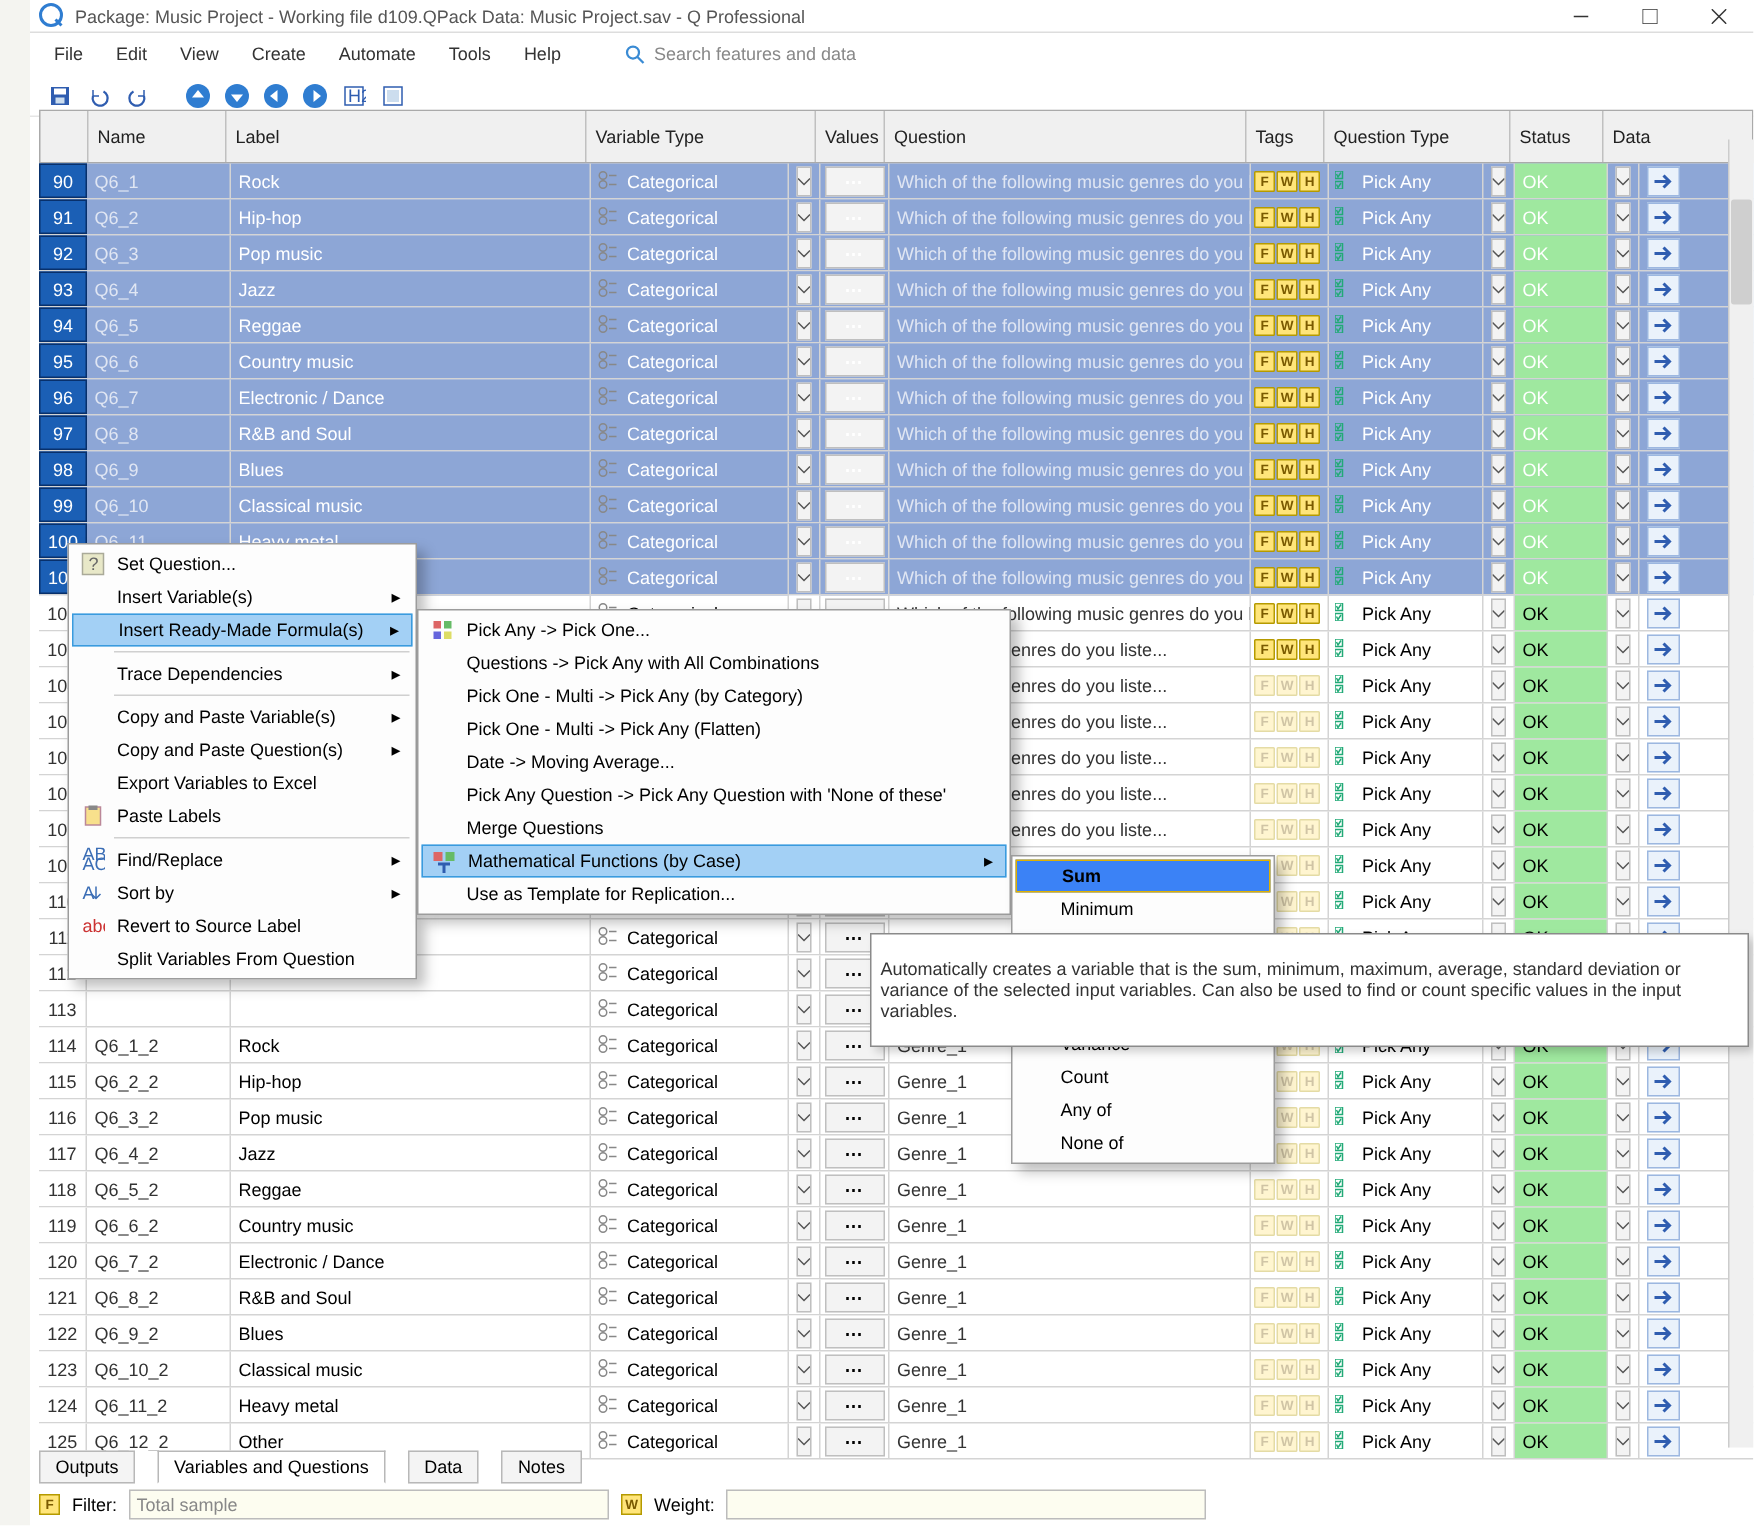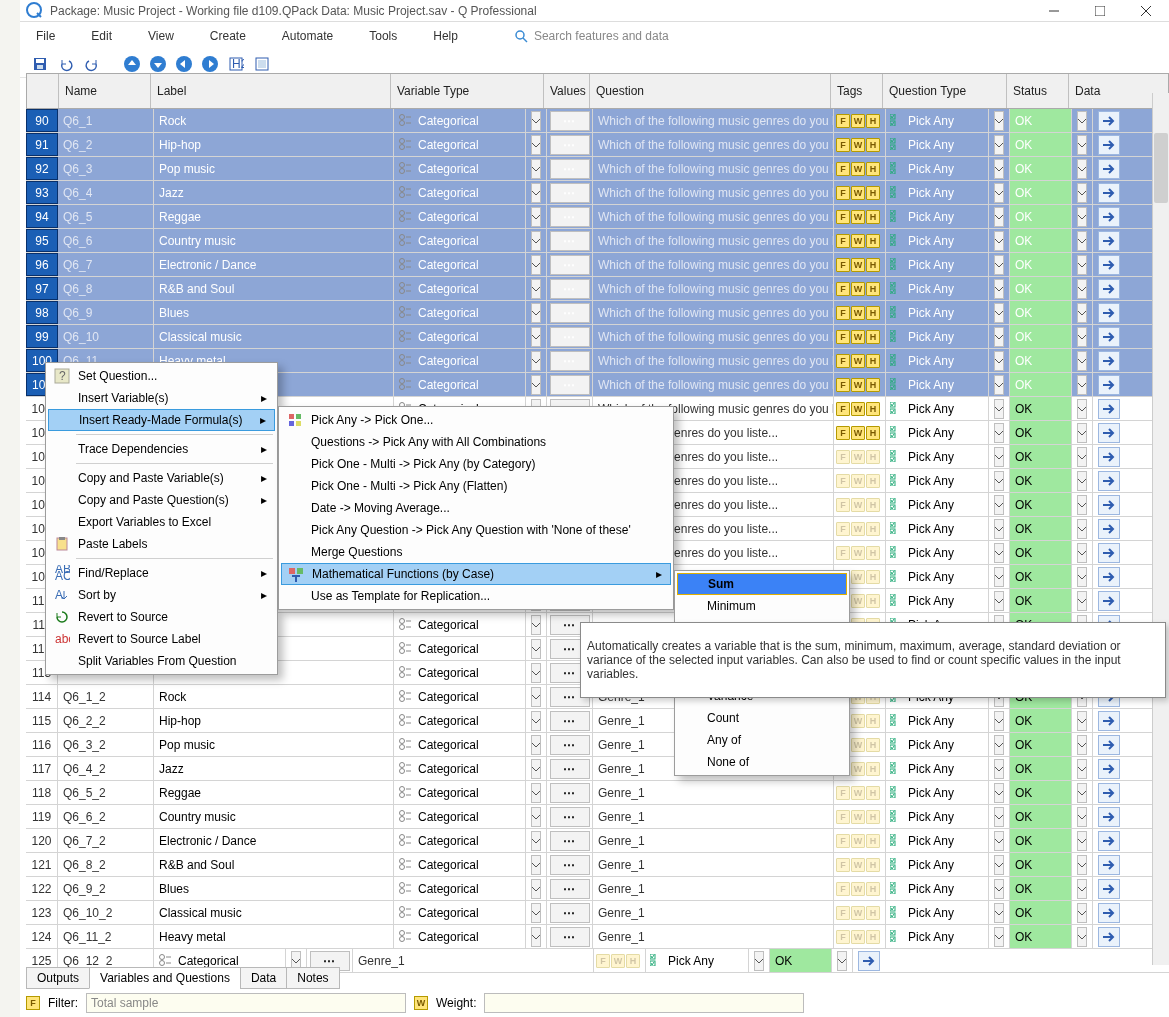--- a/index.html
+++ b/index.html
@@ -1,21 +1,21 @@
 <!DOCTYPE html>
 <html><head>
 <meta charset="utf-8">
 <style>
   * { box-sizing: border-box; margin:0; padding:0; font-family: "Segoe UI", Tahoma, sans-serif; font-size:12px;}
   body { background:#fff; width:1169px; height:1017px; overflow:hidden; position:relative;}
   .titlebar { display:flex; align-items:center; height:22px; background:#fff; padding-left:28px; color:#555; border-bottom:1px solid #ddd;}
   .titlebar .title-text { margin-left:2px;}
   .winbtns { position:absolute; right:0; top:0; display:flex;}
   .winbtn { width:46px; height:22px; display:flex; align-items:center; justify-content:center; color:#333;}
-  .menubar { display:flex; align-items:center; height:28px; padding-left:26px; gap:16px; background:#fff;}
+  .menubar { display:flex; align-items:center; height:28px; padding-left:26px; gap:2px; background:#fff;}
   .menubar .mi { padding:3px 10px; color:#333;}
   .search-zone { display:flex; align-items:center; margin-left:30px; color:#888;}
   .search-zone svg{margin-right:6px;}
   .toolbar { display:flex; align-items:center; height:28px; padding-left:30px; gap:6px; background:#fff; border-bottom:1px solid #e5e5e5;}
   .tb { width:20px; height:20px; display:flex; align-items:center; justify-content:center;}
   .left-gutter { position:absolute; left:0; top:0; width:20px; height:1017px; background:#f4f4f0;}
   .sheet-wrap { position:absolute; left:26px; top:73px; right:0; bottom:0; overflow:hidden;}
   .col-head { display:flex; background:#f0f0f0; border:1px solid #aaa; height:36px; align-items:stretch;}
   .col-head > div { border-right:1px solid #c0c0c0; padding:2px 6px; color:#222; display:flex; align-items:center; position:relative;}
   .col-rownum {width:32px;}
@@ -66,21 +66,21 @@
   .ctx-row.hl{ background:#a3d0f5; border:1px solid #3a9bde;}
   .ctx-row.hl2{ background:#3b82f6; border:1px solid #e0b000;font-weight:bold;}
   .ctx-row .ci{ position:absolute; left:6px; top:3px;}
   .ctx-row .arrow{ position:absolute; right:8px;}
   .ctx-sep{ height:1px; background:#d0d0d0; margin:3px 2px 3px 28px;}
   .ctx1 { left:45px; top:362px; width:233px;}
   .ctx2 { left:278px; top:406px; width:396px;}
   .ctx3 { left:674px; top:570px; width:176px;}
   .tooltip { position:absolute; left:580px; top:622px; width:586px; background:#fff; border:1px solid #8a8a8a; padding:16px 6px; color:#333; box-shadow:3px 3px 6px rgba(0,0,0,.2); z-index:500;}
   
-  .tabs-bottom { position:absolute; left:26px; bottom:28px; height:22px; display:flex; gap:0; background:#fff;}
+  .tabs-bottom { position:absolute; left:26px; bottom:28px; height:22px; display:flex; gap:16px; background:#fff;}
   .tabs-bottom .tab{ padding:3px 10px; border:1px solid #b8b8b8; background:#f4f4f4; margin-right:-1px;}
   .tabs-bottom .tab.active{ background:#fff; border-bottom-color:#fff; font-weight:500;}
   .filterbar{ position:absolute; left:26px; bottom:2px; right:0; height:24px; display:flex; align-items:center; gap:8px;}
   .filterbar .lbl-f{ width:14px; height:14px; background:#ffe57a; border:1px solid #b59a00; color:#7a5a00; font-size:9px; font-weight:bold; display:flex; align-items:center; justify-content:center;}
   .filterbar input{ height:20px; border:1px solid #bcbcbc; padding:2px 4px; background:#fdfdf0; color:#888;}
 </style>
 </head>
 <body>
 
 <div class="left-gutter"></div>
@@ -2122,20 +2122,21 @@
           <div class="arrowbtn">
             <svg width="14" height="12">
               <path d="M1 6 L10 6 M7 2 L11 6 L7 10" fill="none" stroke="#2f5db0" stroke-width="2"></path>
             </svg>
           </div>
         </div>
   </div>
       <div class="row">
     <div class="cell c-rownum">125</div>
     <div class="cell c-name">Q6_12_2</div>
+    <div class="cell c-label">Other</div>
     <div class="cell c-vartype"><span class="vt-icon"><svg width="14" height="14">
               <circle cx="4" cy="4" r="2.5" fill="none" stroke="#888"></circle>
               <circle cx="4" cy="10" r="2.5" fill="none" stroke="#888"></circle>
               <line x1="8" y1="4" x2="13" y2="4" stroke="#888"></line>
               <line x1="8" y1="10" x2="13" y2="10" stroke="#888"></line>
             </svg></span>Categorical</div>
     <div class="cell c-vtdd">
           <div class="ddbtn">
             <svg width="8" height="8">
               <path d="M0 2 L4 6 L8 2" fill="none" stroke="#555"></path>
@@ -2236,27 +2237,20 @@
       <span>Find/Replace</span>
       <span class="arrow">▸</span>
     </div>
   <div class="ctx-row">
       <span class="ci"><svg width="16" height="16">
           <text x="1" y="12" font-size="9" fill="#3a6db5">A</text>
           <path d="M10 4 L10 12 M7 9 L10 12 L13 9" fill="none" stroke="#3a6db5"></path>
         </svg></span>
       <span>Sort by</span>
       <span class="arrow">▸</span>
-    </div>
-  <div class="ctx-row">
-      <span class="ci"><svg width="16" height="16">
-          <path d="M8 3 A5 5 0 1 1 3 8" fill="none" stroke="#1a7a1a" stroke-width="1.5"></path>
-          <path d="M3 4 L3 8 L7 8" fill="none" stroke="#1a7a1a"></path>
-        </svg></span>
-      <span>Revert to Source</span>
     </div>
   <div class="ctx-row">
       <span class="ci"><svg width="16" height="16">
           <text x="1" y="12" font-size="8" fill="#c33">abc</text>
         </svg></span>
       <span>Revert to Source Label</span>
     </div>
   <div class="ctx-row">
       <span>Split Variables From Question</span>
     </div>

